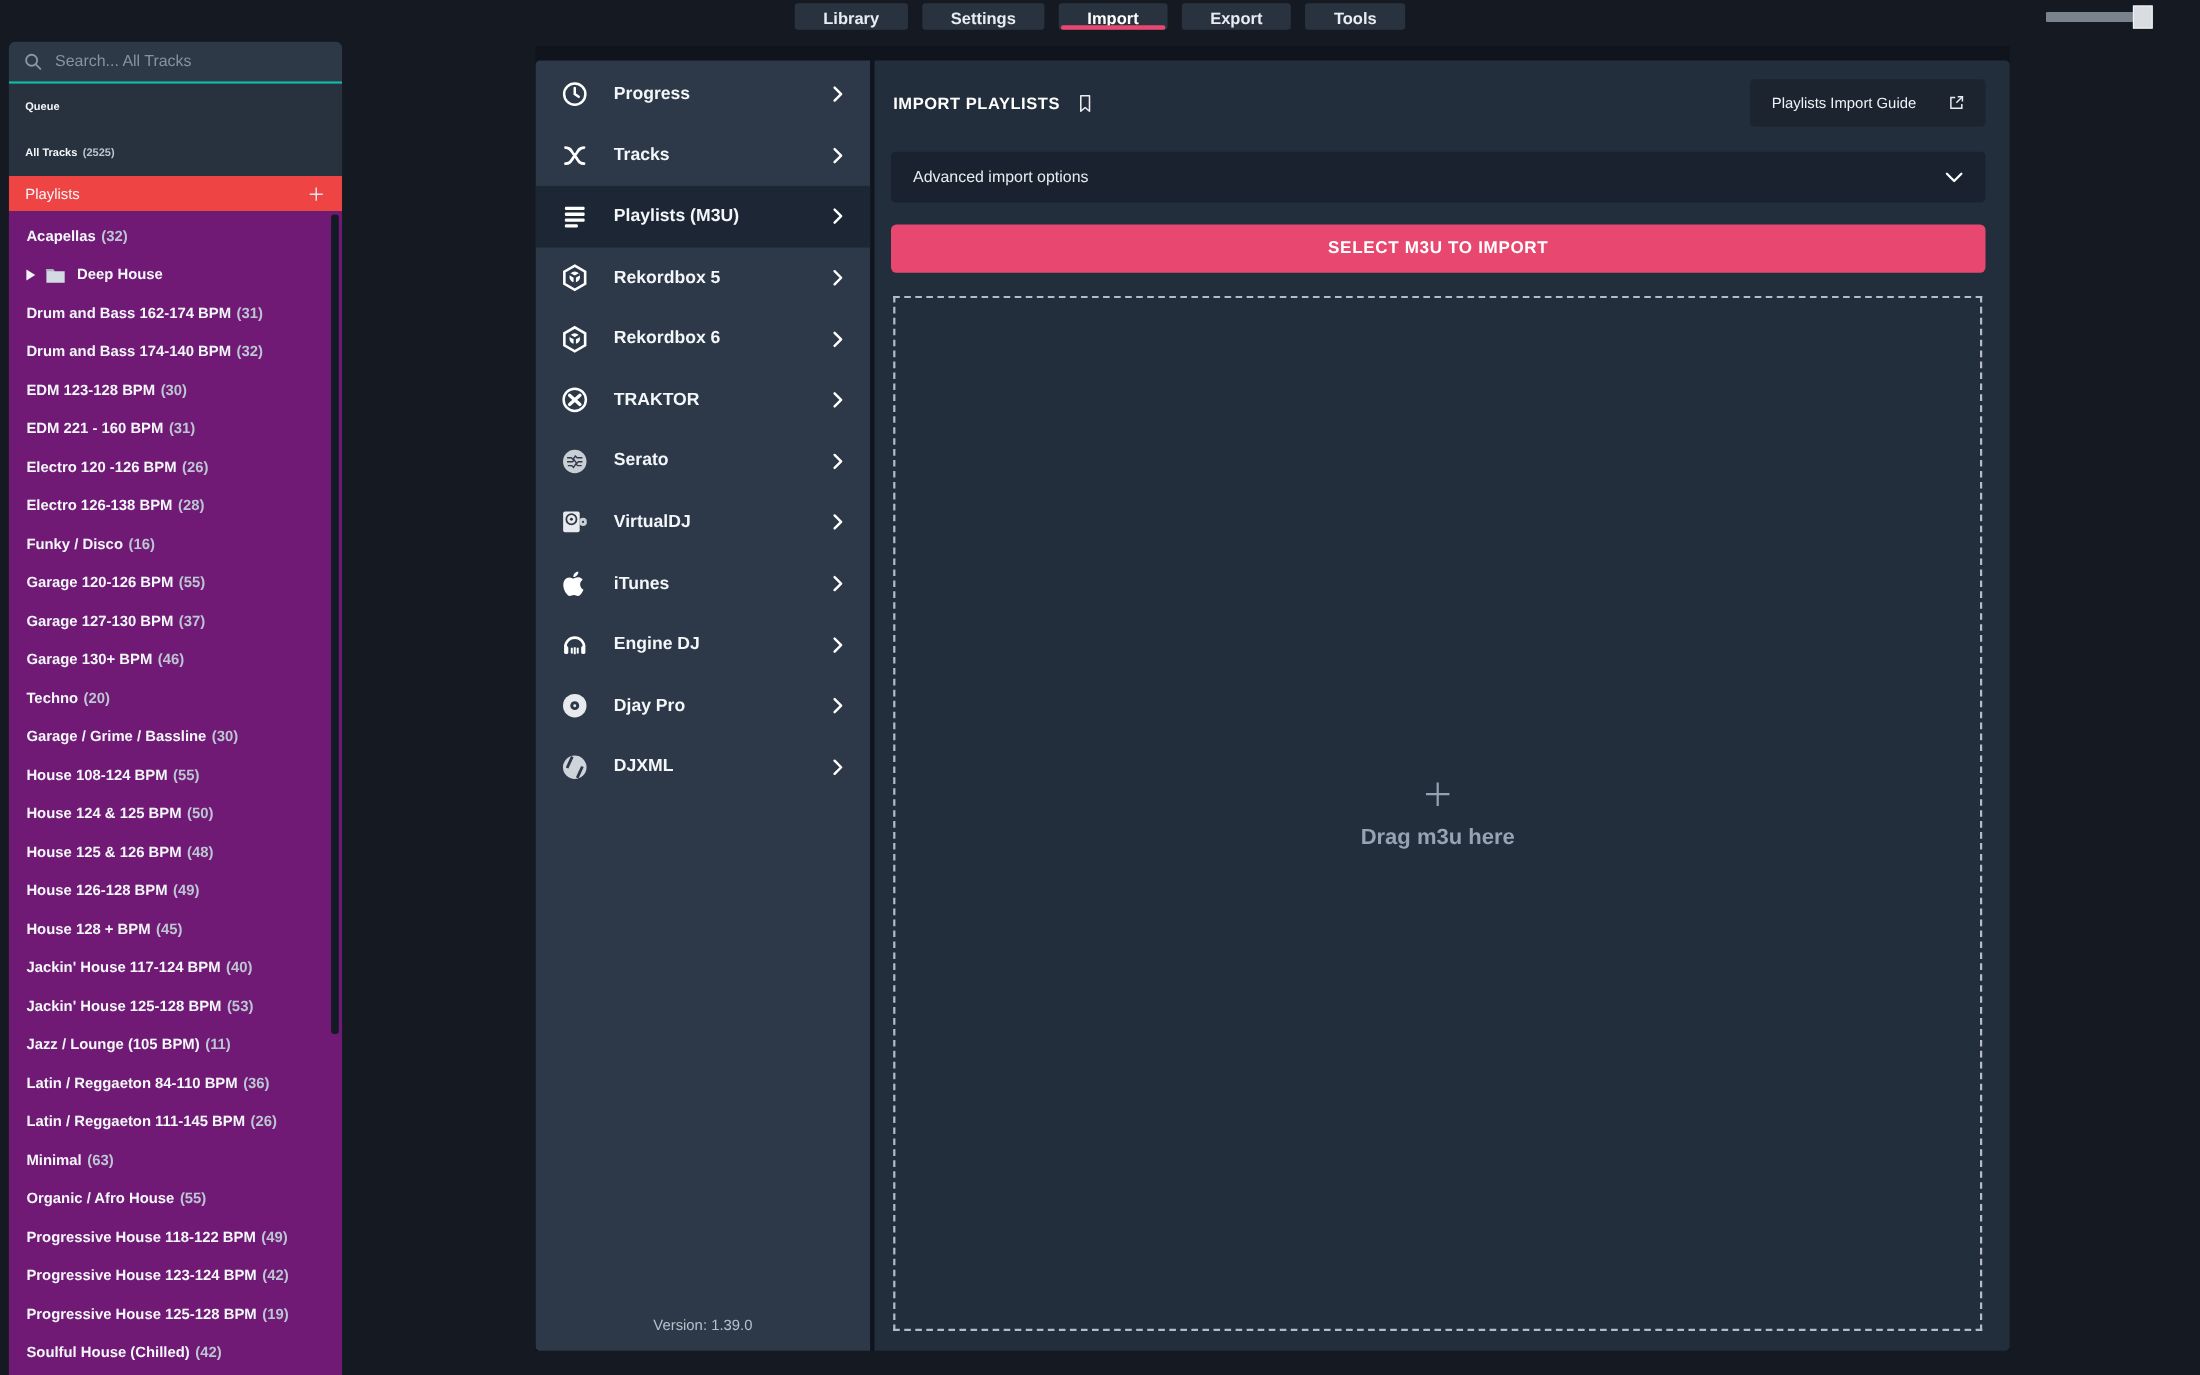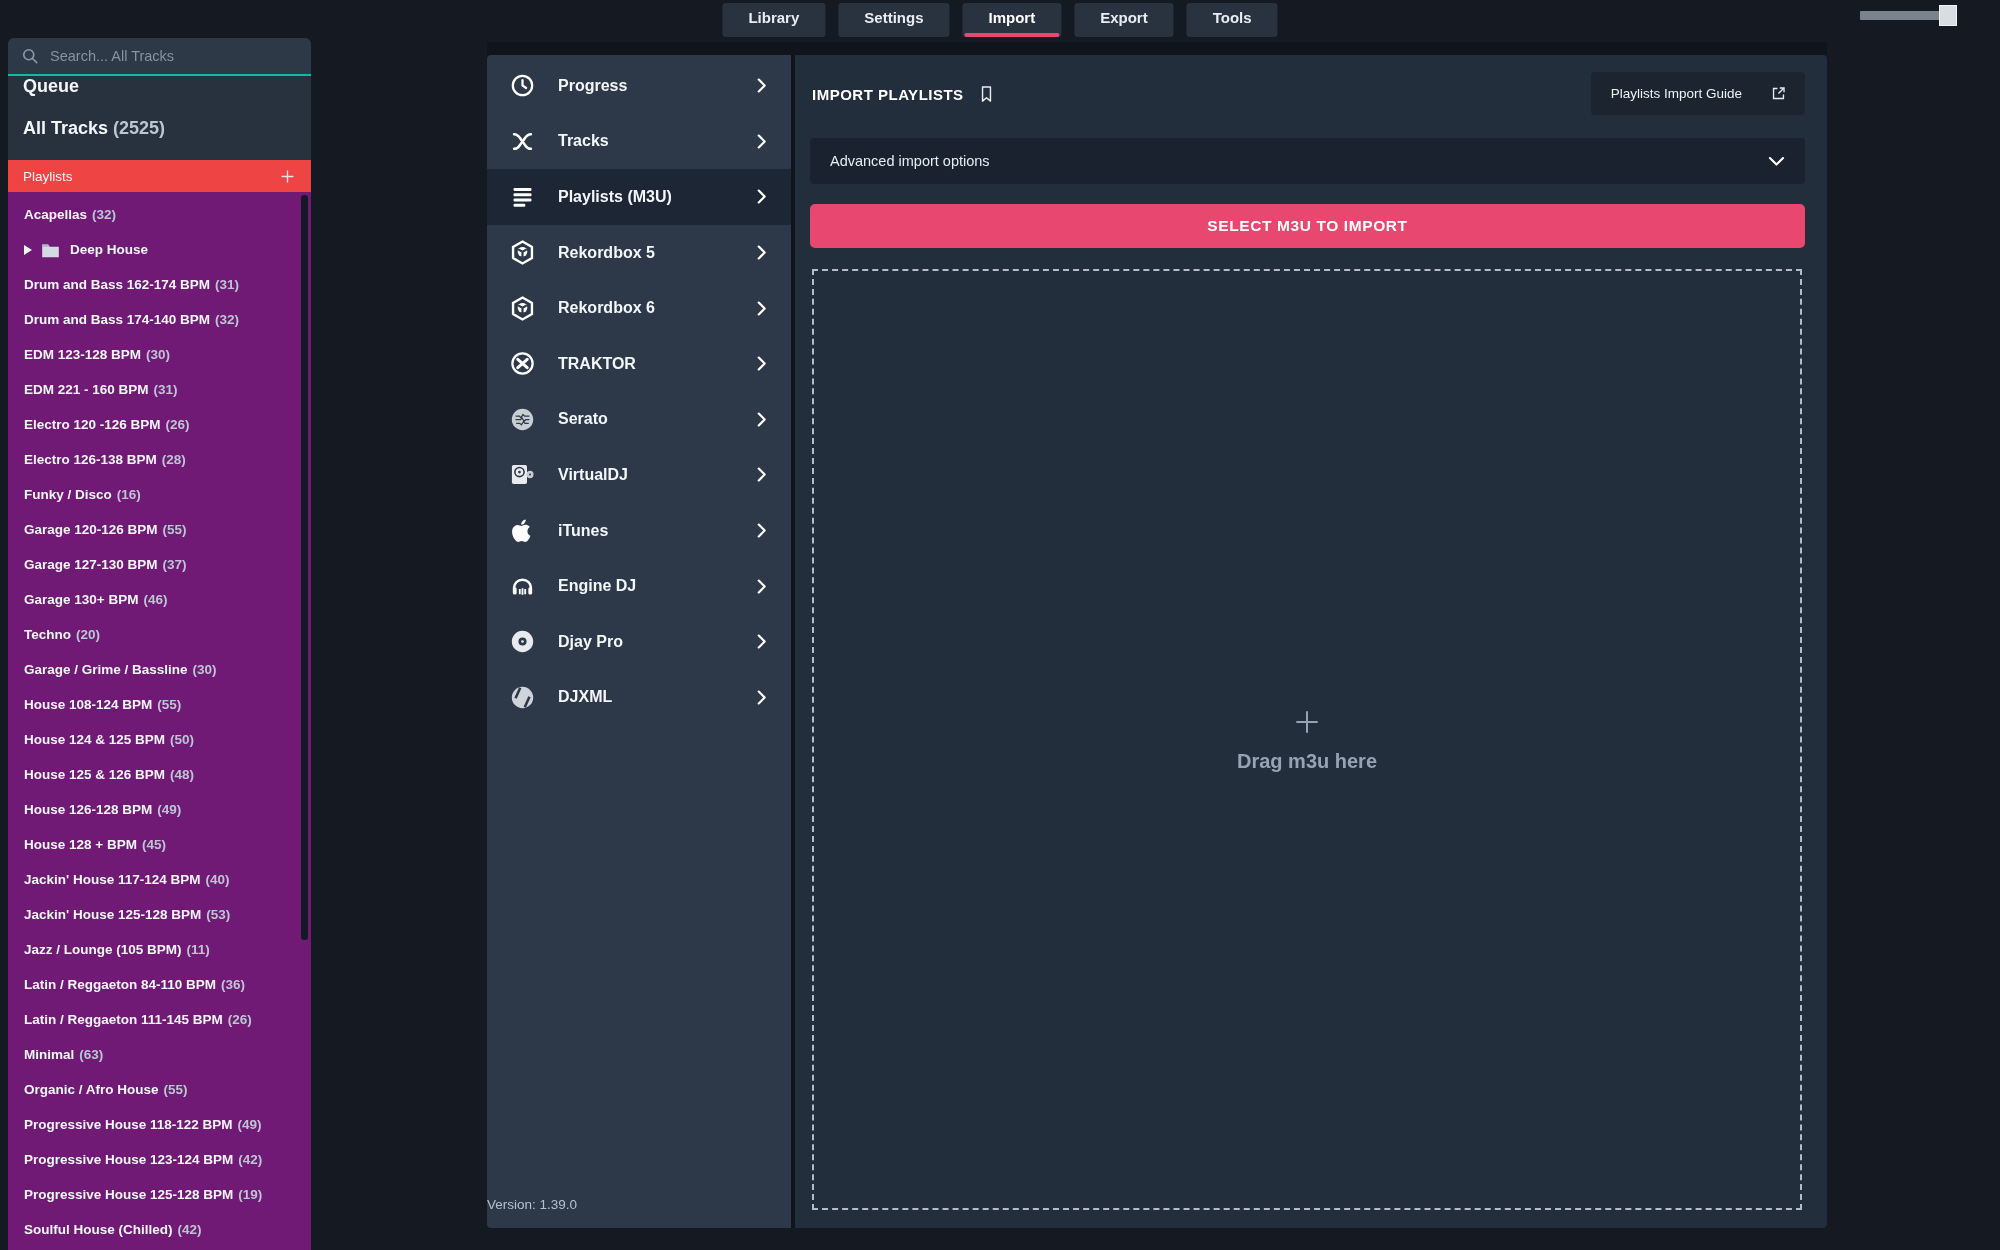--- a/index.html
+++ b/index.html
@@ -3,40 +3,40 @@
 <meta charset="utf-8">
 <style>
   * { margin:0; padding:0; box-sizing:border-box; }
   body { background:#0d1117; font-family:"Liberation Sans","DejaVu Sans",sans-serif; }
   .page { position:relative; width:2000px; height:1250px; overflow:hidden; background:#141922; }
 
   
   .topbar { position:absolute; left:0; top:0; width:100%; height:42px; }
   .tabs { position:absolute; left:50%; top:3px; transform:translateX(-50%); display:flex; gap:13px; }
   .tab { position:relative; background:#29333f; color:#e9edf3; font-size:15px; font-weight:600;
-         padding:6px 26px 11px; border-radius:3px; cursor:pointer; white-space:nowrap; }
+         padding:6px 26px 1px; border-radius:3px; cursor:pointer; white-space:nowrap; }
   .tab.active { font-weight:700; color:#ffffff; }
   .tab-underline { position:absolute; left:2px; right:2px; bottom:0; height:4px;
                    background:var(--accent,#e8486f); border-radius:2px; }
   .zoom-slider { position:absolute; right:45px; top:11px; width:95px; height:9px;
                  background:#7a828e; border-radius:1px; cursor:pointer; }
   .zoom-handle { position:absolute; right:-2px; top:-6px; width:18px; height:21px;
                  background:#d9dce1; border:1px solid #f0f2f4; }
 
   
   .sidebar { position:absolute; left:8px; top:38px; width:303px; bottom:0;
              background:#28323f; border-radius:6px 6px 0 0; overflow:hidden;
              display:flex; flex-direction:column; }
   .search-row { flex:0 0 38px; background:#2d3947; border-bottom:2px solid #14b8a6;
                 display:flex; align-items:center; gap:10px; padding:0 12px; }
   .search-row input { flex:1; background:transparent; border:none; outline:none;
                       color:#cfd7e0; font-size:14.5px; font-family:inherit; }
   .search-row input::placeholder { color:#87939f; }
-  .lib-row { flex:0 0 42px; display:flex; gap:5px; padding:0 15px;
-             color:#f4f7fa; font-size:18px; font-weight:700; cursor:pointer; }
+  .lib-row { flex:0 0 42px; display:flex; align-items:center; gap:5px; padding:0 15px;
+             color:#f4f7fa; font-size:10px; font-weight:700; cursor:pointer; }
   .pl-header { flex:0 0 32px; background:#ef4444; display:flex; align-items:center;
                justify-content:space-between; padding:0 12px 0 15px;
                color:#f4f7fa; font-size:13.5px; font-weight:400; }
   .add-btn { width:24px; height:24px; display:flex; align-items:center; justify-content:center; cursor:pointer; }
   .pl-list { flex:1; background:#701a75; position:relative; padding-top:5px; overflow:hidden; }
   .pl-item { height:35px; display:flex; align-items:center; gap:5px; padding:0 20px 0 16px;
              color:#f4f7fa; font-size:13.5px; font-weight:700; cursor:pointer; white-space:nowrap; }
   .pl-count { color:#bcc6d2; font-weight:600; }
   .caret { width:0; height:0; border-left:8px solid #f4f7fa; border-top:5.5px solid transparent;
            border-bottom:5.5px solid transparent; margin-right:4px; }
@@ -48,21 +48,21 @@
   .center-shell { position:absolute; left:487px; top:42px; width:1340px; height:1186px; background:#10151d; }
 
   
   .sources { position:absolute; left:487px; top:55px; width:304px; height:1173px;
              background:#2d3848; border-radius:4px 0 0 4px; padding-top:3px; }
   .src-row { height:55.6px; display:flex; align-items:center; padding:0 20px 0 22px; cursor:pointer; }
   .src-row.selected { background:#1d2634; }
   .src-ic { width:27px; height:27px; flex:0 0 27px; }
   .src-label { color:#f4f7fa; font-size:16px; font-weight:700; margin-left:22px; white-space:nowrap; }
   .src-chev { margin-left:auto; width:19px; height:19px; }
-  .version { position:absolute; left:0; right:0; bottom:16px; text-align:left;
+  .version { position:absolute; left:0; right:0; bottom:16px; text-align:center;
              color:#b6c0cb; font-size:13.5px; }
 
   
   .main { position:absolute; left:795px; top:55px; width:1032px; height:1173px;
           background:#232e3c; border-radius:0 4px 4px 0; }
   .main-title { position:absolute; left:17px; top:17px; height:44px; display:flex;
                 align-items:center; gap:13px; color:#ffffff; font-size:15px;
                 font-weight:800; letter-spacing:0.5px; }
   .guide-btn { position:absolute; right:22px; top:17px; height:43px; background:#1b242f;
                border-radius:4px; display:flex; align-items:center; gap:28px;

